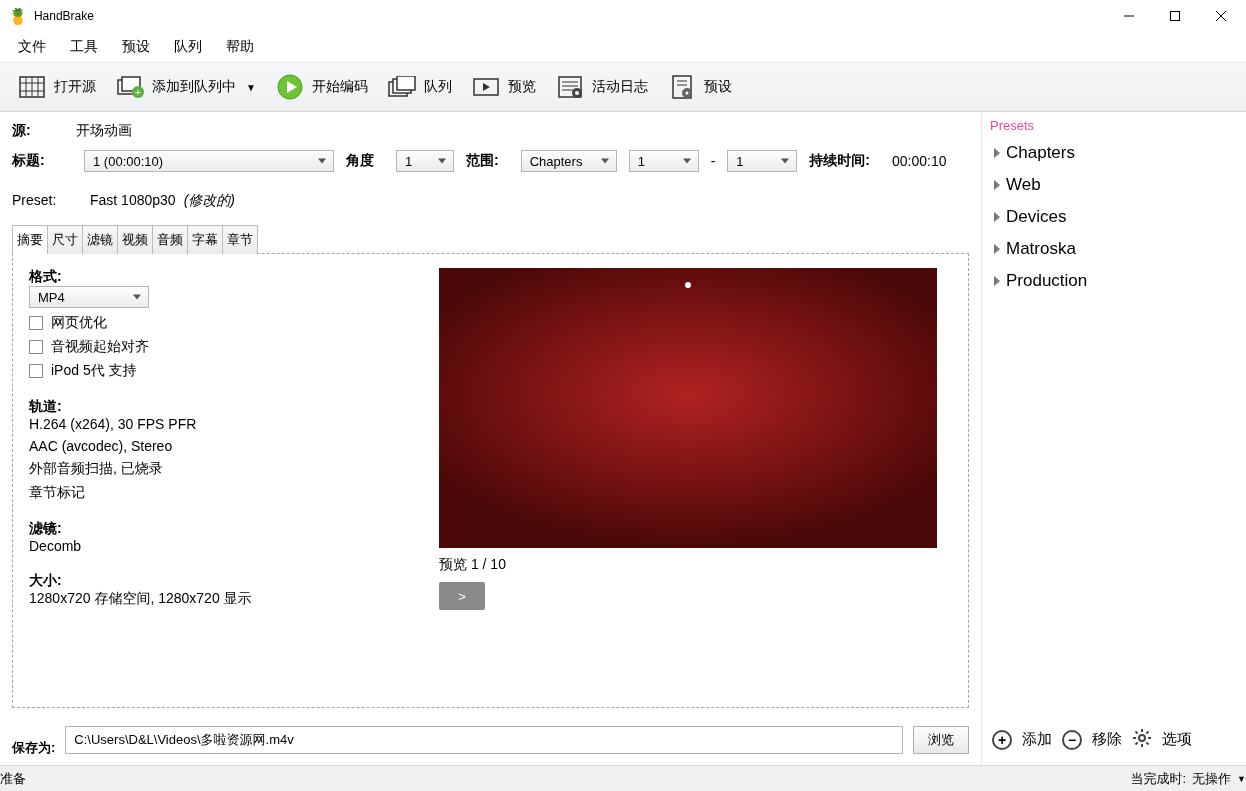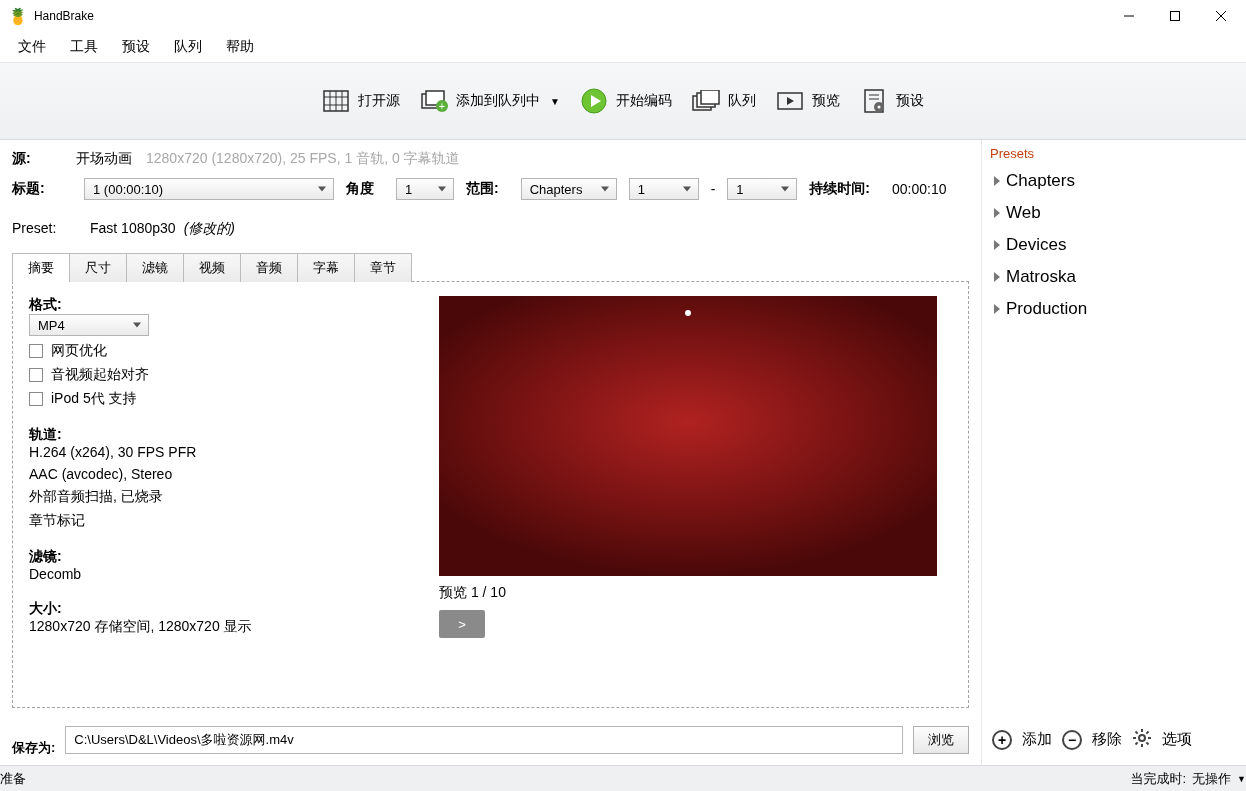--- a/index.html
+++ b/index.html
@@ -10,21 +10,21 @@
 .titlebar .app-icon { font-size: 16px; margin-right: 6px; }
 .titlebar .title { font-size: 12px; flex: 1; }
 .titlebar .win-btn { width: 46px; height: 30px; display: flex; align-items: center; justify-content: center; font-size: 11px; }
 .titlebar .win-btn svg { stroke: #000; }
 
 
 .menubar { display: flex; padding: 2px 6px; gap: 0; font-size: 14px; }
 .menubar .menu { padding: 4px 12px; cursor: default; }
 
 
-.toolbar { display: flex; align-items: center; padding: 20px 8px; background: linear-gradient(#f6f7f8,#eef0f2); border-top: 1px solid #e4e6e9; border-bottom: 1px solid #d8dadd; justify-content: center; }
+.toolbar { display: flex; align-items: center; padding: 6px 8px; background: linear-gradient(#f6f7f8,#eef0f2); border-top: 1px solid #e4e6e9; border-bottom: 1px solid #d8dadd; }
 .toolbar .tbtn { display: flex; align-items: center; gap: 8px; padding: 4px 10px; font-size: 14px; }
 .toolbar .ticon { width: 28px; height: 28px; display: flex; align-items: center; justify-content: center; }
 .toolbar .dd-arrow { font-size: 10px; margin-left: 2px; }
 
 
 .main-wrap { flex: 1; display: flex; min-height: 0; }
 .left-pane { flex: 1; padding: 10px 12px 8px 12px; display: flex; flex-direction: column; min-width: 0; }
 .right-pane { width: 265px; border-left: 1px solid #e8e8e8; display: flex; flex-direction: column; padding: 6px 8px 8px 8px; }
 
 
@@ -38,21 +38,21 @@
 .sel { height: 22px; border: 1px solid #b5b5b5; background: linear-gradient(#fdfdfd,#ebebeb); padding: 0 22px 0 8px; font-size: 13px; position: relative; display: inline-flex; align-items: center; }
 .sel::after { content: ""; position: absolute; right: 7px; top: 50%; width: 0; height: 0; border-left: 4px solid transparent; border-right: 4px solid transparent; border-top: 5px solid #555; transform: translateY(-50%); }
 
 
 .preset-row { display: flex; align-items: baseline; margin: 10px 0 14px; font-size: 14px; }
 .preset-row .lbln { width: 78px; }
 .italic { font-style: italic; }
 
 
 .tabs { display: flex; }
-.tab { border: 1px solid #bcbcbc; border-bottom: none; padding: 5px 15px; font-size: 13px; background: linear-gradient(#f7f7f7,#ebebeb); position: relative; top: 1px; }
+.tab { border: 1px solid #bcbcbc; border-bottom: none; padding: 5px 4px; font-size: 13px; background: linear-gradient(#f7f7f7,#ebebeb); position: relative; top: 1px; }
 .tab + .tab { border-left: none; }
 .tab.active { background: #fff; z-index: 2; }
 
 
 .panel { border: 1px dashed #a5a5a5; flex: 1; display: flex; padding: 14px 16px 18px; gap: 30px; min-height: 0; }
 .panel-left { flex: 0 0 380px; font-size: 14px; }
 .panel-right { flex: 1; display: flex; flex-direction: column; align-items: flex-start; }
 
 .field-row { display: flex; margin-bottom: 10px; align-items: flex-start; flex-direction: column; }
 .field-row .flabel { width: 100px; font-weight: bold; }
@@ -65,21 +65,21 @@
 .preview-cap { margin-top: 8px; font-size: 14px; }
 .preview-nav { margin-top: 8px; width: 46px; height: 28px; background: #8a8a8a; color: #fff; display: flex; align-items: center; justify-content: center; border-radius: 2px; }
 
 
 .save-row { display: flex; align-items: center; gap: 10px; margin-top: 14px; }
 .save-row .lbln { font-weight: bold; margin-top: 17px; }
 .save-input { flex: 1; height: 28px; border: 1px solid #b5b5b5; padding: 0 8px; font-size: 13px; }
 .btn { height: 28px; border: 1px solid #b0b0b0; background: linear-gradient(#fcfcfc,#e9e9e9); padding: 0 14px; font-size: 13px; }
 
 
-.presets-title { font-size: 13px; color: #c2410c; margin-bottom: 4px; }
+.presets-title { font-size: 13px; color: #ec4899; margin-bottom: 4px; }
 .preset-item { display: flex; align-items: center; gap: 6px; padding: 6px 4px; font-size: 17px; }
 .preset-item .tri { width: 0; height: 0; border-top: 5px solid transparent; border-bottom: 5px solid transparent; border-left: 6px solid #777; }
 .preset-actions { margin-top: auto; display: flex; align-items: center; gap: 10px; font-size: 15px; padding: 6px 2px; }
 .round-icon { width: 20px; height: 20px; border: 2px solid #444; border-radius: 50%; display: inline-flex; align-items: center; justify-content: center; font-weight: bold; font-size: 14px; }
 .gear-icon svg { stroke: #444; }
 
 
 .statusbar { height: 26px; background: #eef0f2; border-top: 1px solid #d8dadd; display: flex; align-items: center; padding: 0 0; font-size: 13px; }
 .statusbar .right { margin-left: auto; display: flex; align-items: center; gap: 6px; justify-content: space-between; }
 .tiny-arrow { font-size: 9px; }
@@ -165,39 +165,51 @@
     <span class="ticon">
         <svg width="26" height="22">
           <rect x="1" y="3" width="24" height="16" fill="none" stroke="#333" stroke-width="1.5"></rect>
           <polygon points="10,7 17,11 10,15" fill="#333"></polygon>
         </svg>
       </span>
     <span>预览</span>
   </div>
   <div class="tbtn">
     <span class="ticon">
+        <svg width="24" height="22">
+          <rect x="1" y="1" width="22" height="20" fill="none" stroke="#333" stroke-width="1.5"></rect>
+          <line x1="4" y1="6" x2="20" y2="6" stroke="#333"></line>
+          <line x1="4" y1="10" x2="20" y2="10" stroke="#333"></line>
+          <line x1="4" y1="14" x2="20" y2="14" stroke="#333"></line>
+          <circle cx="19" cy="17" r="5" fill="#444"></circle>
+          <circle cx="19" cy="17" r="2" fill="#fff"></circle>
+        </svg>
+      </span>
+    <span>活动日志</span>
+  </div>
+  <div class="tbtn">
+    <span class="ticon">
         <svg width="22" height="24">
           <rect x="2" y="1" width="18" height="22" fill="none" stroke="#333" stroke-width="1.5"></rect>
           <line x1="6" y1="6" x2="16" y2="6" stroke="#333"></line>
           <line x1="6" y1="10" x2="16" y2="10" stroke="#333"></line>
           <circle cx="16" cy="18" r="5" fill="#666"></circle>
           <circle cx="16" cy="18" r="1.5" fill="#fff"></circle>
         </svg>
       </span>
     <span>预设</span>
   </div>
 </div>
 
 <div class="main-wrap">
   <div class="left-pane">
 
     <div class="row">
       <span class="lbl">源:</span>
       <span class="src-name">开场动画</span>
-      <span class="muted">1280x720 (1280x720), 25 FPS, 1 音轨, 0 字幕轨道</span>
     </div>
 
     <div class="row" style="gap:12px;">
       <span class="lbl">标题:</span>
       <div class="sel" style="width:250px;">
           <span>1  (00:00:10)</span>
         </div>
       <span class="lbln">角度</span>
       <div class="sel" style="width:58px;">
           <span>1</span>

